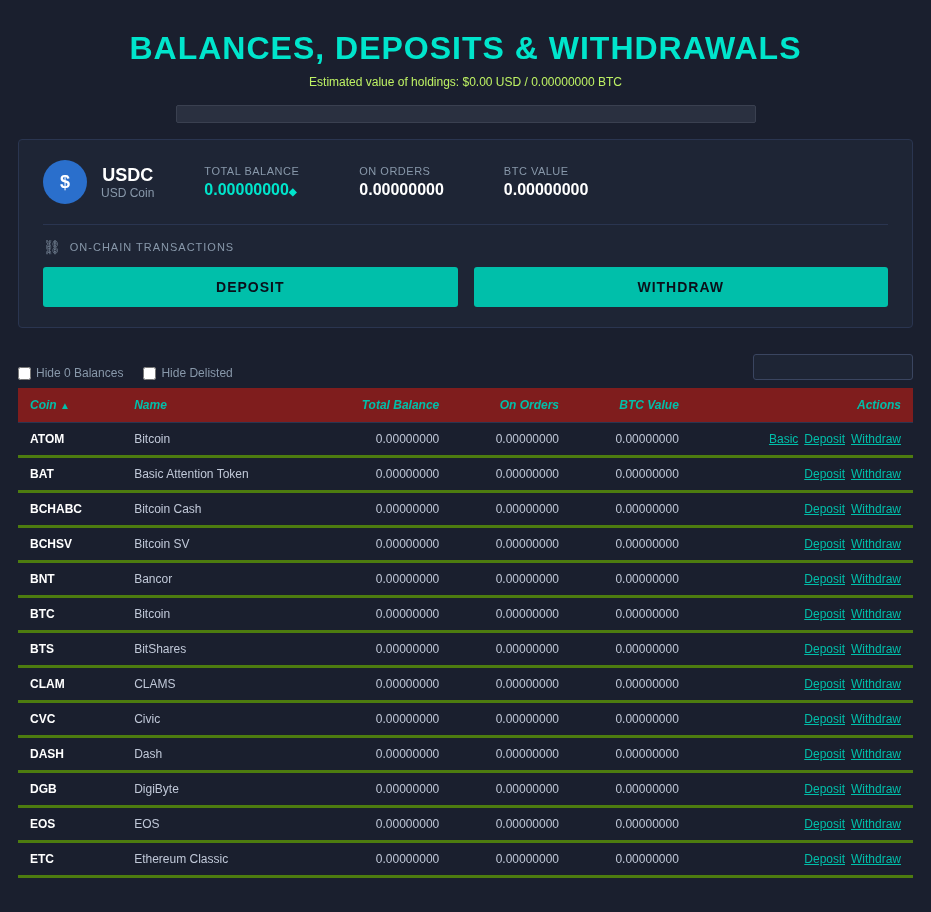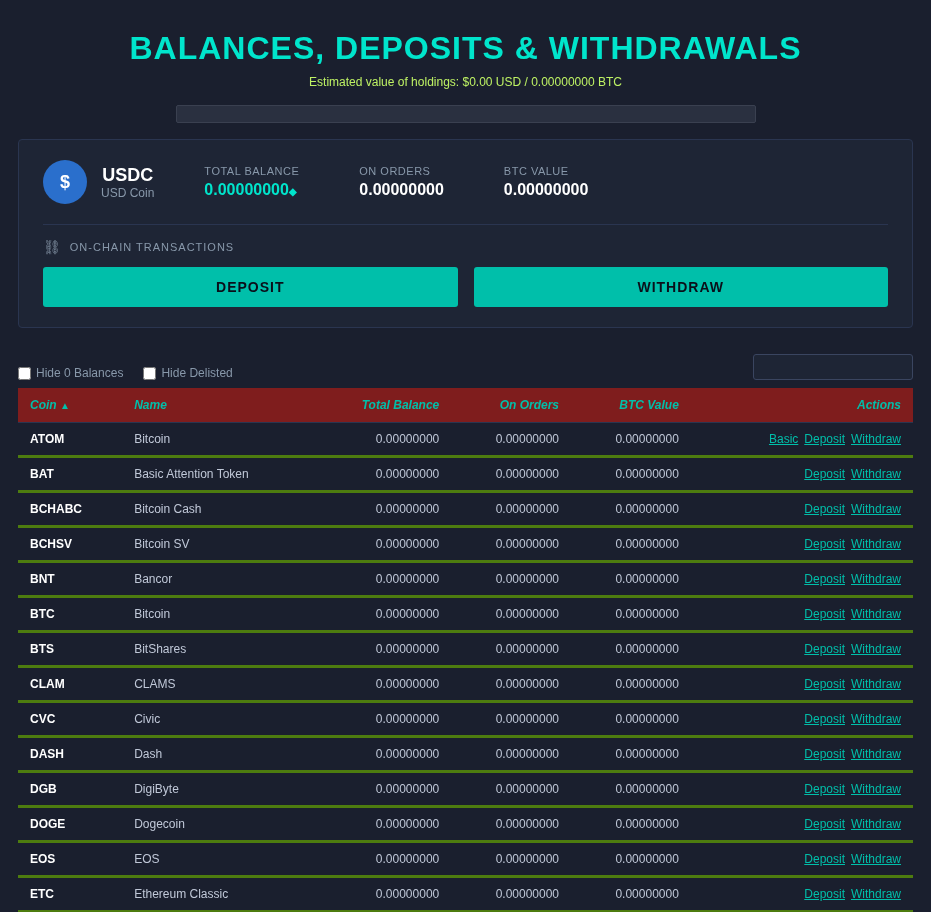--- a/index.html
+++ b/index.html
@@ -386,28 +386,20 @@
       </tr>
       <tr>
         <td class="coin">DGB</td>
         <td class="name">DigiByte</td>
         <td class="number">0.00000000</td>
         <td class="number">0.00000000</td>
         <td class="number">0.00000000</td>
         <td class="actions"><span class="action-link">Deposit</span><span class="action-link">Withdraw</span></td>
       </tr>
       <tr>
-        <td class="coin">DOGE</td>
-        <td class="name">Dogecoin</td>
-        <td class="number">0.00000000</td>
-        <td class="number">0.00000000</td>
-        <td class="number">0.00000000</td>
-        <td class="actions"><span class="action-link">Deposit</span><span class="action-link">Withdraw</span></td>
-      </tr>
-      <tr>
         <td class="coin">EOS</td>
         <td class="name">EOS</td>
         <td class="number">0.00000000</td>
         <td class="number">0.00000000</td>
         <td class="number">0.00000000</td>
         <td class="actions"><span class="action-link">Deposit</span><span class="action-link">Withdraw</span></td>
       </tr>
       <tr>
         <td class="coin">ETC</td>
         <td class="name">Ethereum Classic</td>

